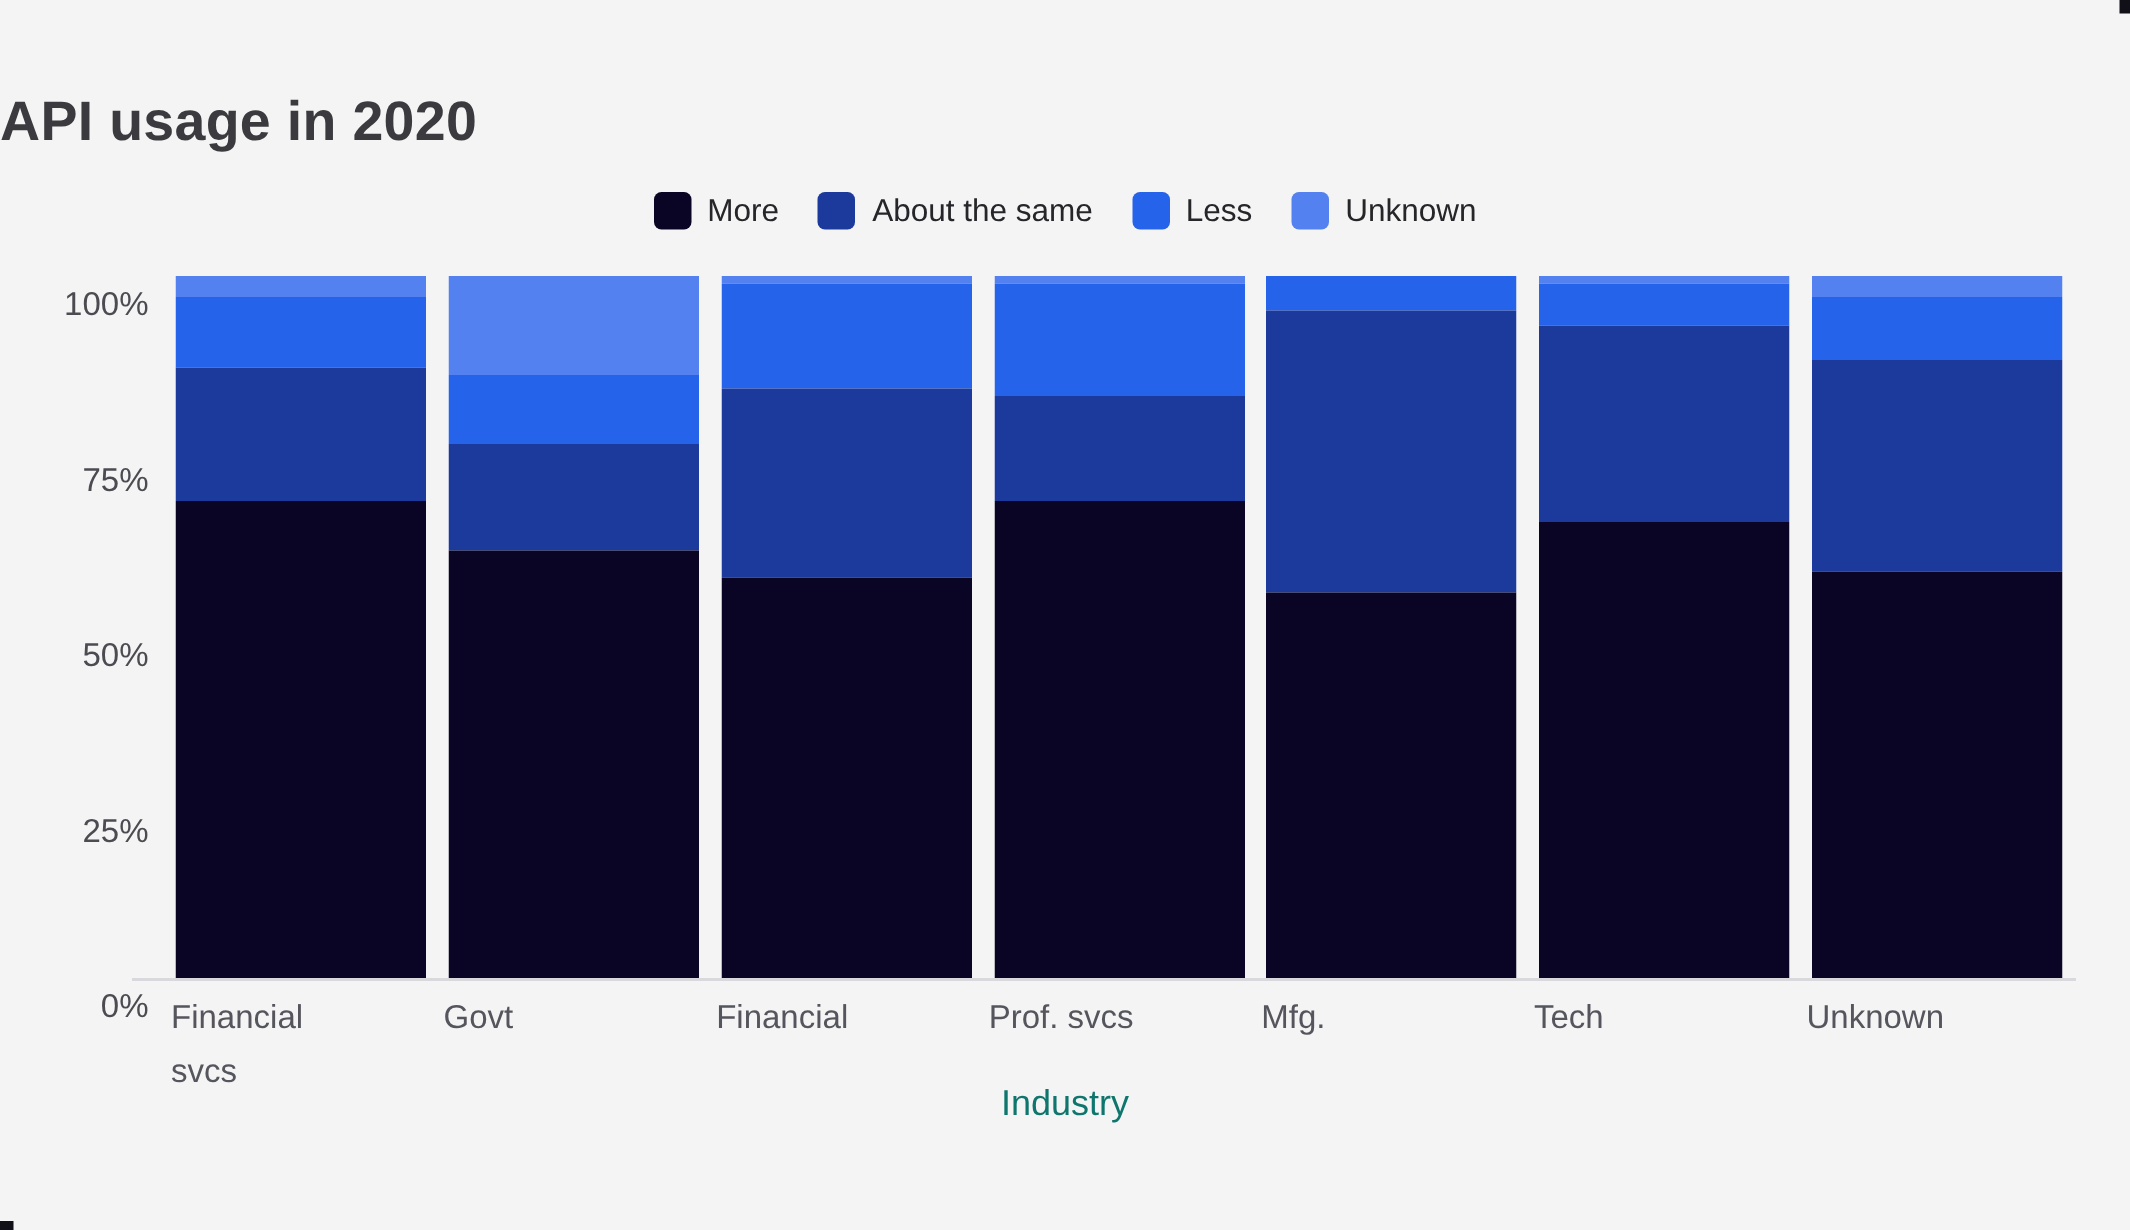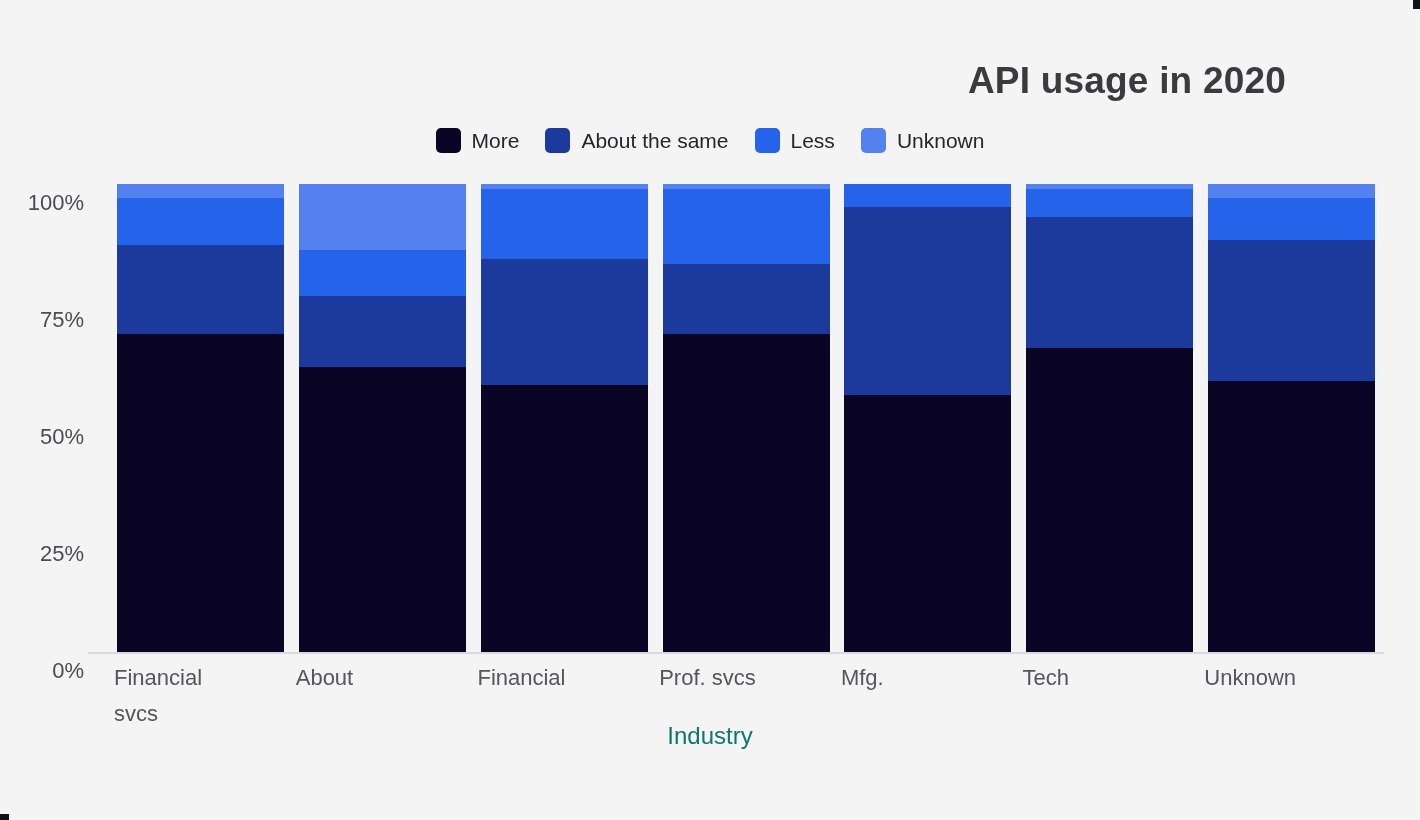--- a/index.html
+++ b/index.html
@@ -27,21 +27,21 @@
     position: absolute;
     inset: 0;
   }
 
   
   .chart-title {
     position: absolute;
     top: 60px;
     left: 0;
     width: 1286px;
-    text-align: right;
+    text-align: left;
     font-size: 37px;
     font-weight: bold;
     color: #3b3b3f;
     letter-spacing: 0.2px;
   }
 
   .legend {
     position: absolute;
     top: 128px;
     left: 0;
@@ -115,20 +115,21 @@
     background: #d9d9dd;
   }
 
   
   .y-axis {
     position: absolute;
     left: 0;
     top: 184px;
     width: 96px;
     height: 468px;
+    padding-left: 15px;
   }
   .y-tick {
     position: absolute;
     right: 12px;
     transform: translateY(-50%);
     font-size: 22px;
     color: #4b4b52;
     white-space: nowrap;
   }
 
@@ -254,21 +255,21 @@
       </div>
     <div class="axis-line"></div>
   </div>
 
   <div class="x-axis" id="x-axis">
       <div class="x-tick">
         <div>Financial</div>
         <div>svcs</div>
       </div>
       <div class="x-tick">
-        <div>About</div>
+        <div>Govt</div>
       </div>
       <div class="x-tick">
         <div>Financial</div>
       </div>
       <div class="x-tick">
         <div>Prof. svcs</div>
       </div>
       <div class="x-tick">
         <div>Mfg.</div>
       </div>

